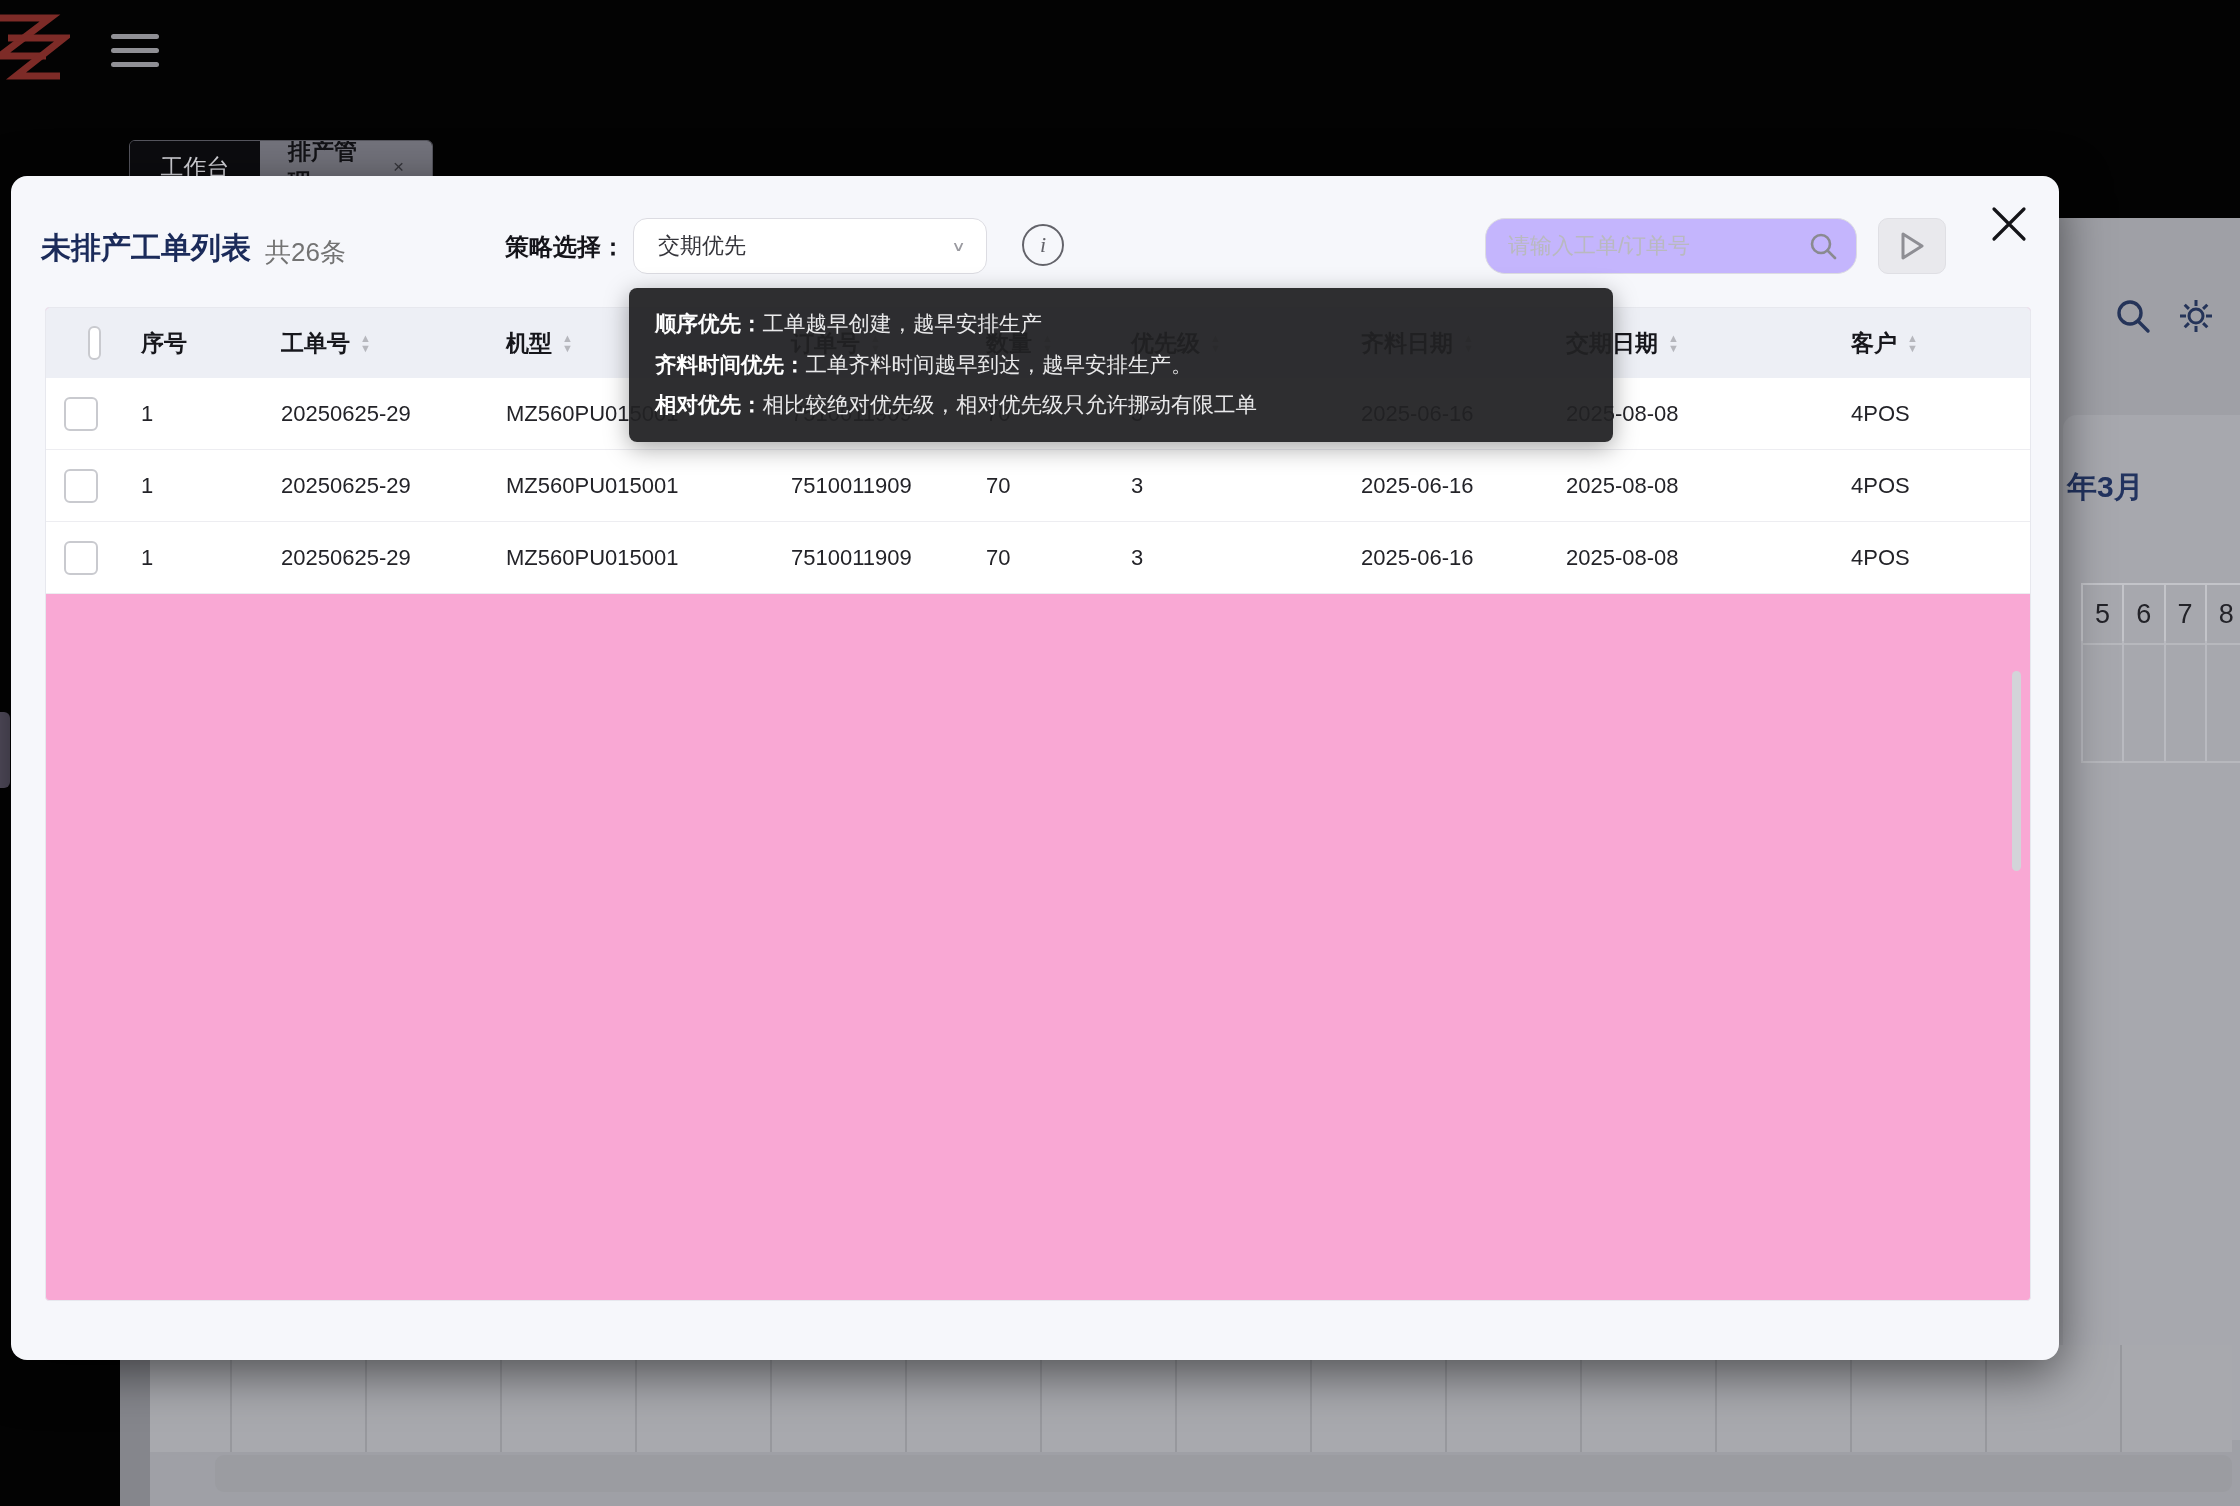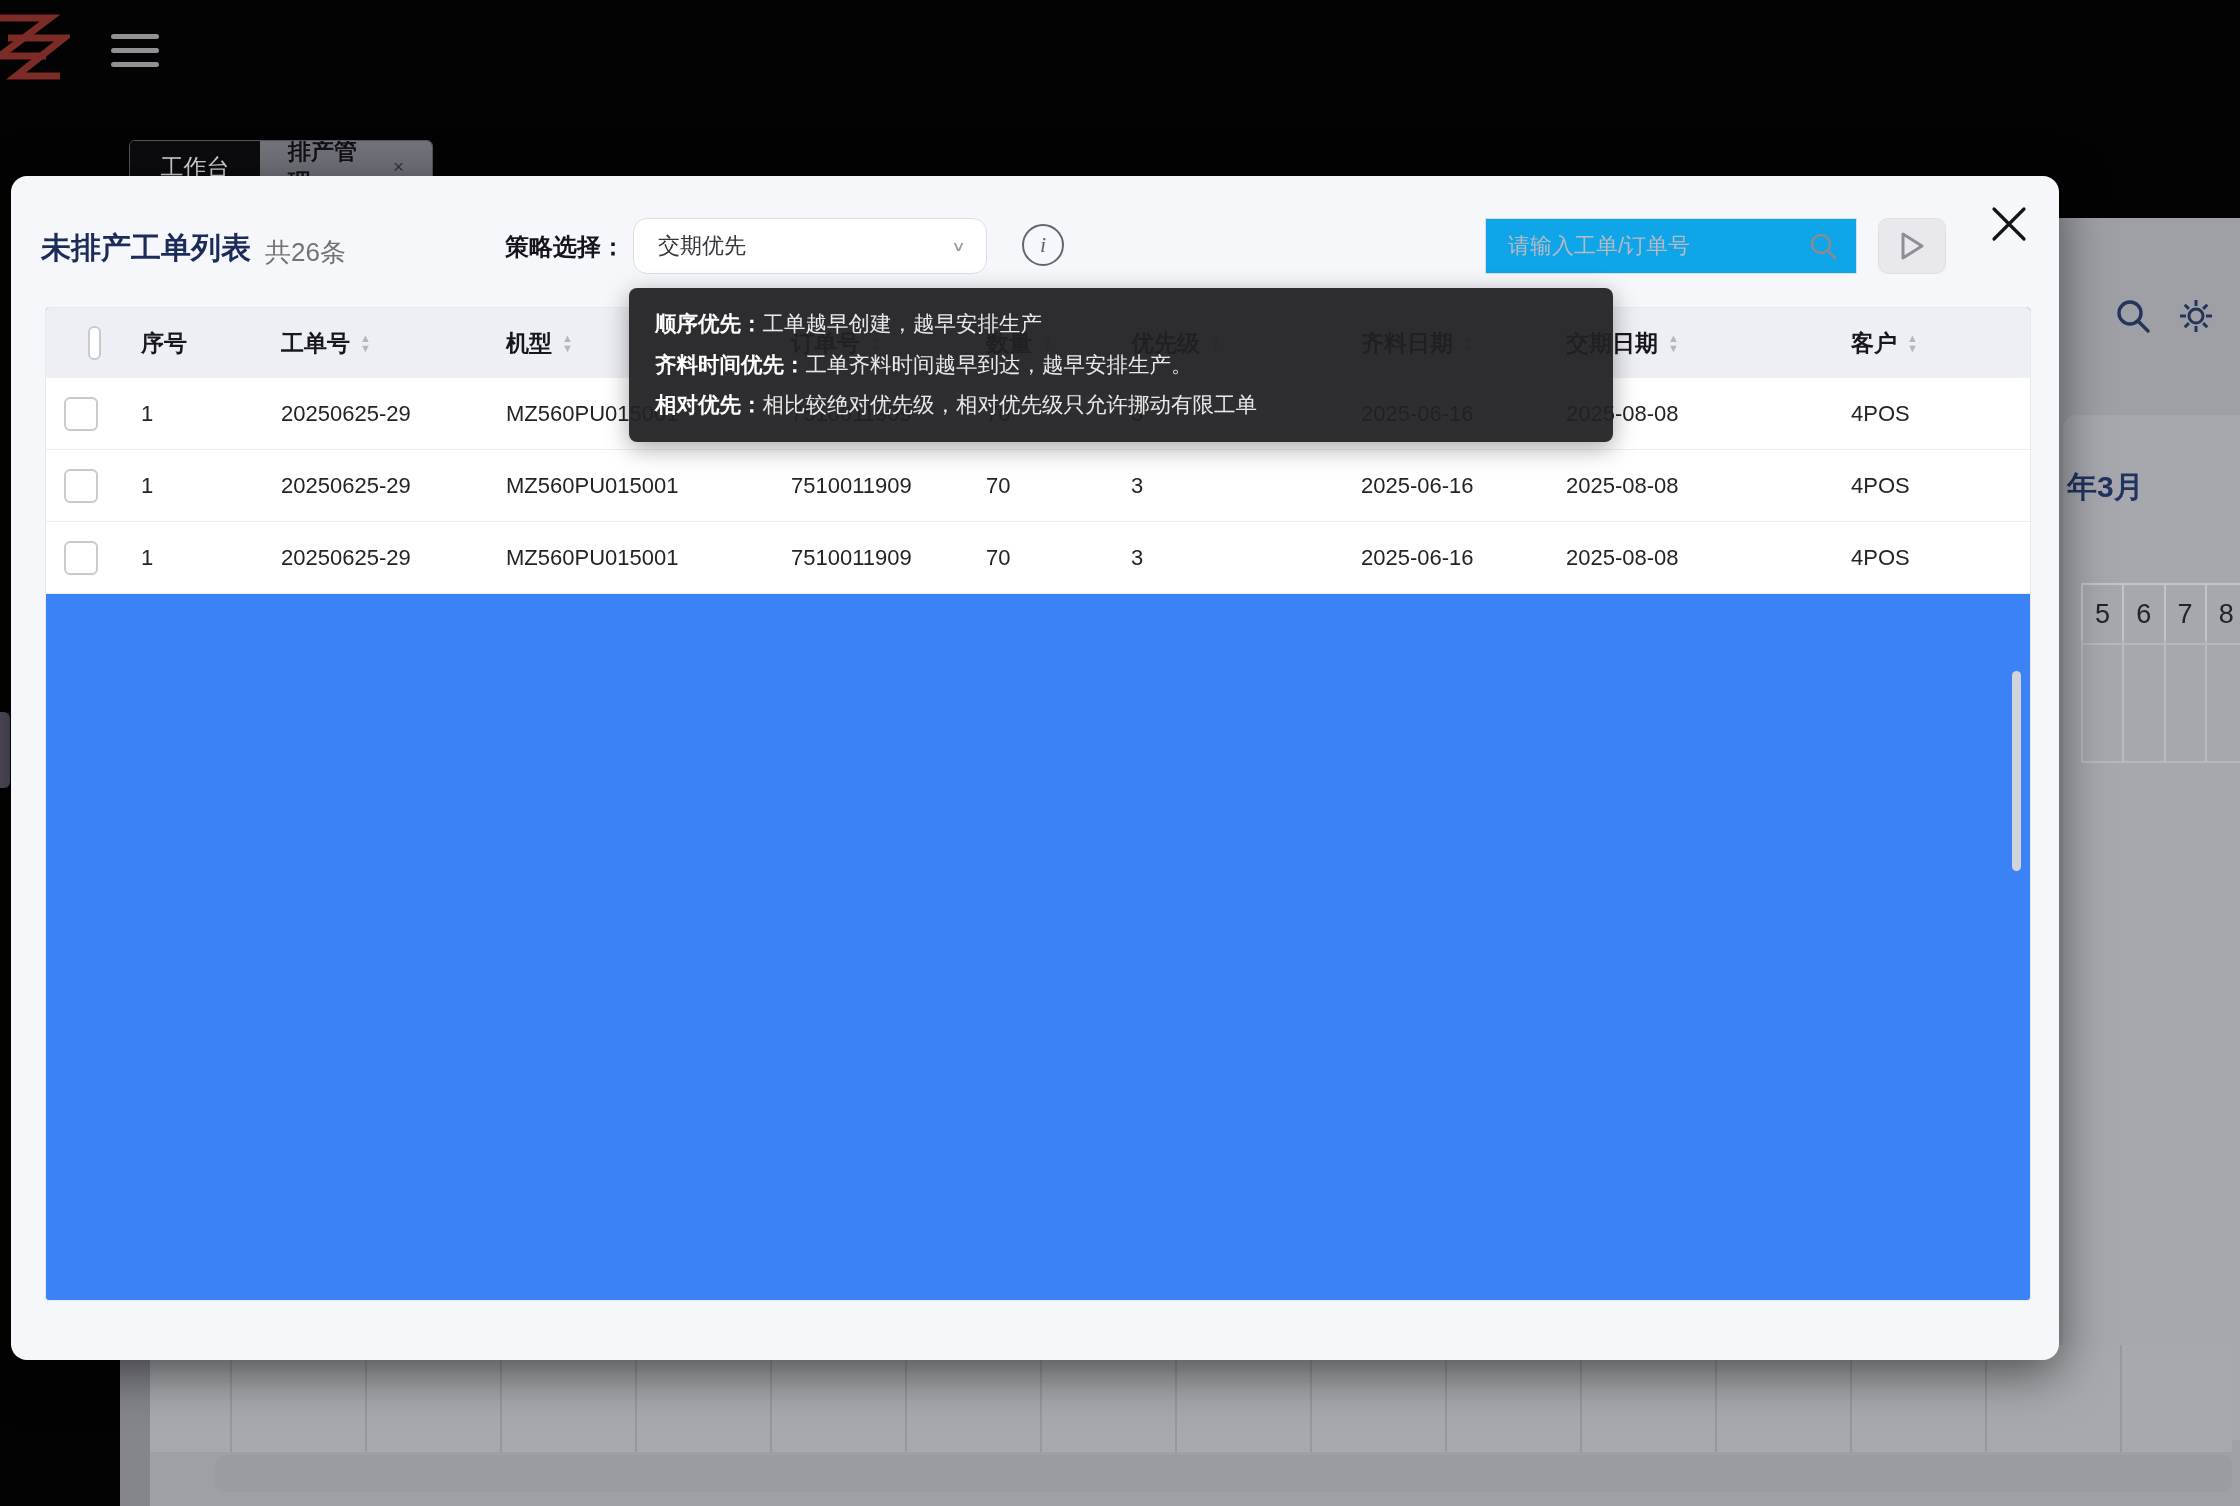--- a/index.html
+++ b/index.html
@@ -37,32 +37,32 @@
          border-radius:16px;z-index:10;box-shadow:0 12px 50px rgba(0,0,0,.55);}
   .m-title{position:absolute;left:30px;top:52px;font-size:30px;font-weight:bold;color:#1b2b5a;}
   .m-count{position:absolute;left:254px;top:59px;font-size:26px;color:#737373;}
   .strategy-label{position:absolute;left:494px;top:55px;font-size:24px;font-weight:bold;color:#14141a;}
   .select{position:absolute;left:622px;top:42px;width:352px;height:54px;background:#fff;border:1px solid #dcdce2;border-radius:14px;
           display:flex;align-items:center;font-size:22px;color:#35353b;}
   .select .sel-text{padding-left:24px;flex:1;}
   .select .chev{margin-right:20px;color:#9a9aa0;font-size:20px;transform:scaleY(.7);}
   .info-btn{position:absolute;left:1011px;top:48px;width:38px;height:38px;border:2.5px solid #63636a;border-radius:50%;
             color:#63636a;font-size:22px;display:flex;align-items:center;justify-content:center;font-family:"Liberation Serif","DejaVu Serif",serif;font-style:italic;}
-  .search-box{position:absolute;left:1474px;top:42px;width:370px;height:54px;background:#0ea5e9;border:1px solid #dcdce2;border-radius:0;
+  .search-box{position:absolute;left:1474px;top:42px;width:370px;height:54px;background:#c4b5fd;border:1px solid #dcdce2;border-radius:20px;
               display:flex;align-items:center;}
   .search-box input{border:0;outline:none;flex:1;padding-left:22px;font-size:22px;color:#333;background:transparent;
                     font-family:"Liberation Sans","DejaVu Sans",sans-serif;}
   .search-box input::placeholder{color:#b9b9bf;}
   .search-box .mag{margin-right:18px;}
   .play-btn{position:absolute;left:1867px;top:42px;width:66px;height:54px;background:#e9e9ed;border:1px solid #dfdfe4;border-radius:10px;
             display:flex;align-items:center;justify-content:center;}
   .close-btn{position:absolute;left:1972px;top:22px;width:52px;height:52px;display:flex;align-items:center;justify-content:center;}
 
   
-  .table{position:absolute;left:34px;top:131px;width:1984px;height:992px;background:#3b82f6;border:1px solid #e7e8ee;border-radius:4px;overflow:hidden;}
+  .table{position:absolute;left:34px;top:131px;width:1984px;height:992px;background:#f9a8d4;border:1px solid #e7e8ee;border-radius:4px;overflow:hidden;}
   .trow{display:grid;grid-template-columns:55px 140px 225px 285px 195px 145px 230px 205px 285px auto;align-items:center;}
   .thead{height:70px;background:#edeff5;font-weight:bold;font-size:23px;color:#17171c;}
   .th,.td{padding-left:40px;white-space:nowrap;overflow:hidden;}
   .th{display:flex;align-items:center;gap:10px;}
   .sort{display:inline-flex;flex-direction:column;line-height:10px;font-size:11px;color:#b6b7bd;}
   .tbody-row{height:71px;border-bottom:1px solid #ededf1;font-size:22px;color:#232328;background:#fff;}
   .cbx{width:30px;height:30px;border:2px solid #c9cacf;border-radius:6px;background:#fff;margin-left:18px;}
   .vscroll{position:absolute;left:2001px;top:495px;width:9px;height:200px;background:#d3d4d9;border-radius:5px;}
 
   

